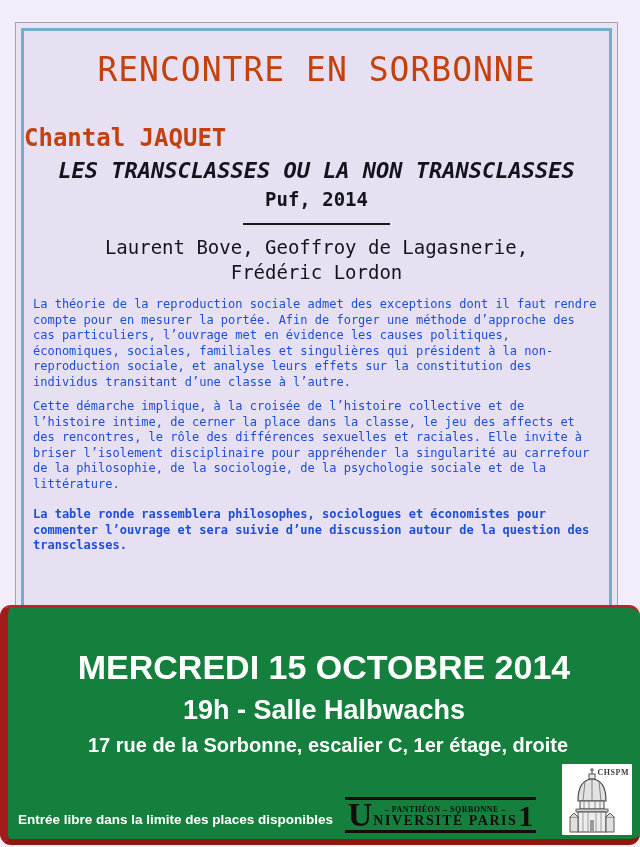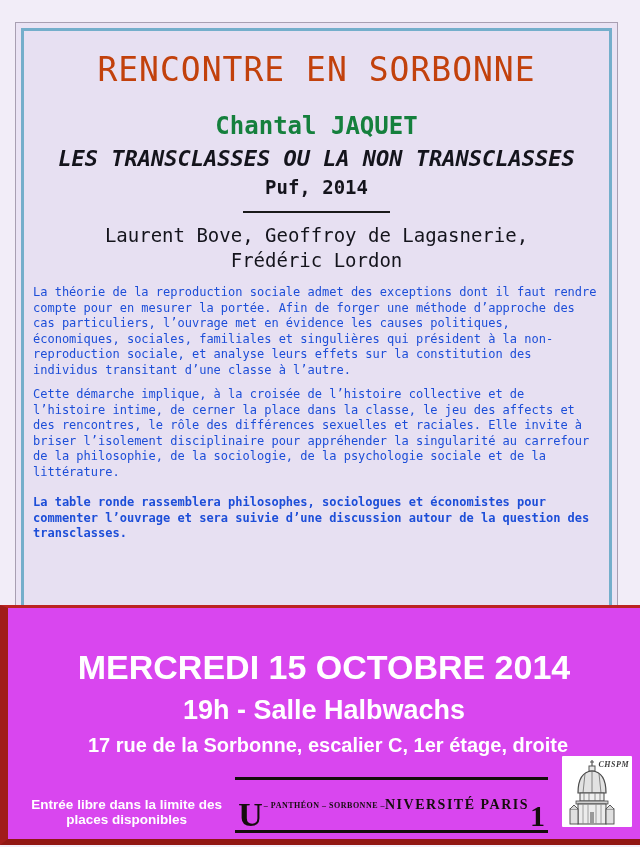--- a/index.html
+++ b/index.html
@@ -17,72 +17,73 @@
     border:1px solid #a89fb2;background:#eae3f4;
   }
   .panel-inner{
     position:absolute;left:5px;top:5px;right:5px;bottom:0;
     border:3px solid #74aecb;border-bottom:none;
     background:#e7e0f2;color:#14141c;
   }
 
   .title{margin-top:16px;text-align:center;font-size:33px;line-height:46px;
          letter-spacing:1px;color:#c2410c;}
-  .author{margin-top:19px;text-align:center;font-size:24px;font-weight:bold;color:#15803d;}
+  .author{margin-top:31px;font-size:24px;font-weight:bold;color:#c2410c;}
   .book-title{margin-top:6px;text-align:center;font-size:22px;font-weight:bold;font-style:italic;}
   .publisher{margin-top:5px;text-align:center;font-size:19px;font-weight:bold;}
   .divider{width:147px;border:none;border-top:2px solid #1a1a1a;margin:13px auto 10px auto;}
   .participation-heading{text-align:center;font-size:21px;margin-top:10px;}
   .names{text-align:center;font-size:19px;line-height:25px;}
   .names.first{margin-top:5px;}
 
   .desc{margin-top:12px;padding:0 8px 0 9px;font-size:12px;line-height:15.5px;color:#1d4ed8;}
   .desc p{margin:0 0 9px 0;}
   .desc p.bold{font-weight:bold;margin-top:15px;}
 
   
   .red-band{
     position:absolute;left:0;right:0;top:605px;height:240px;
-    background:#d946ef;
+    background:#15803d;
     border-left:8px solid #a11c1a;
     border-top:3px solid #bb2422;
     border-bottom:6px solid #911713;
     box-sizing:border-box;
     color:#ffffff;
     font-family:"Liberation Sans", sans-serif;
     text-align:center;
+    border-radius:11px;
   }
   .event-date{padding-top:40px;font-size:34px;font-weight:bold;letter-spacing:0;}
   .event-time{margin-top:8px;font-size:27px;font-weight:bold;}
   .event-address{margin-top:8px;font-size:20px;font-weight:bold;padding-left:8px;}
 
   .band-bottom{
     position:absolute;left:10px;right:8px;bottom:0;
     display:flex;align-items:flex-end;justify-content:space-between;
   }
   .entry-note{margin:0 0 12px 0;font-size:13.5px;font-weight:bold;text-align:center;}
 
   
   .univ-logo{
     margin:0 14px 6px 0;
     border-top:3px solid #150d0d;border-bottom:3px solid #150d0d;
     padding:2px 3px;color:#150d0d;
     font-family:"Liberation Serif", serif;
     display:flex;align-items:flex-end;white-space:nowrap;
   }
   .univ-u{font-size:34px;line-height:26px;font-weight:bold;}
-  .univ-text{display:flex;flex-direction:row;align-items:center;margin:16px 1px;}
+  .univ-text{display:flex;flex-direction:column;align-items:center;margin:0 1px;}
   .univ-top{font-size:8px;font-weight:bold;letter-spacing:.5px;line-height:9px;}
   .univ-name{font-size:14px;font-weight:bold;letter-spacing:1.5px;line-height:14px;}
   .univ-one{font-size:30px;line-height:24px;font-weight:bold;}
 
   
   .chspm{
     position:relative;width:70px;height:71px;background:#ffffff;
-    margin-bottom:12px;flex:0 0 auto;border-radius:1px;font-style:italic;
+    margin-bottom:4px;flex:0 0 auto;border-radius:1px;
   }
   .chspm-label{
     position:absolute;top:4px;right:3px;
     font-family:"Liberation Serif", serif;font-size:8px;font-weight:bold;
     color:#3c3c3c;letter-spacing:.5px;
   }
   .chspm svg{position:absolute;left:4px;top:3px;}
 </style>
 </head>
 <body>

